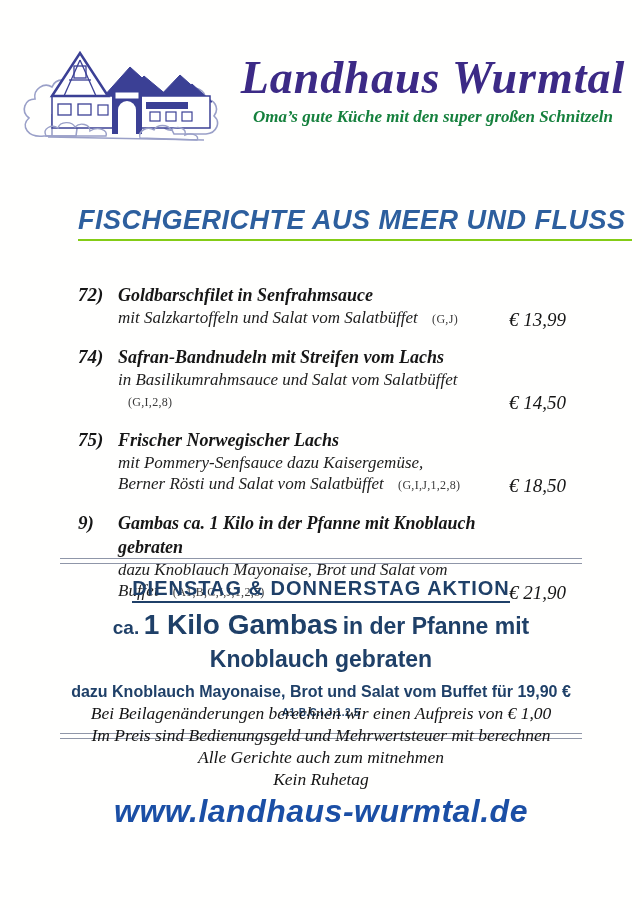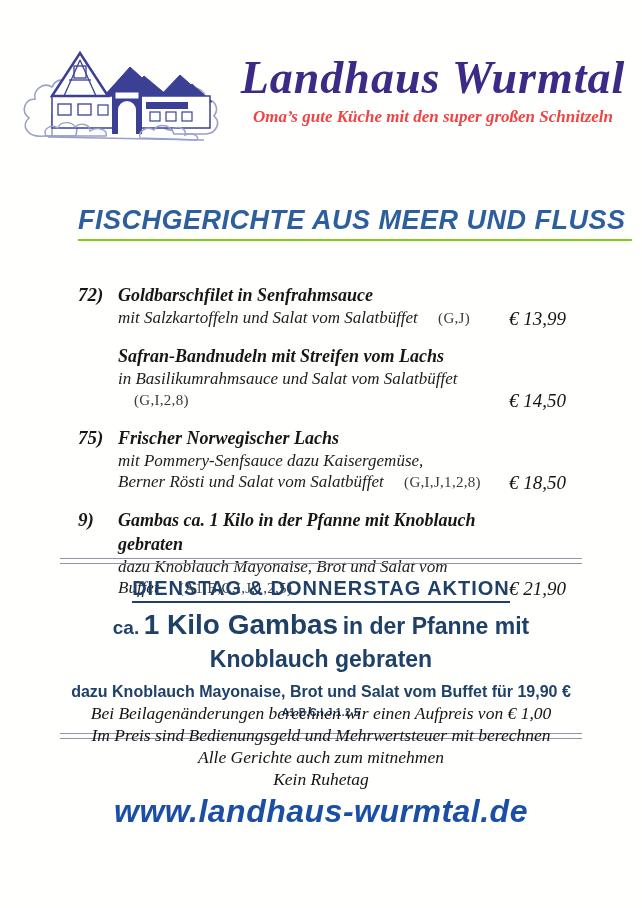--- a/index.html
+++ b/index.html
@@ -13,41 +13,41 @@
   .logo{width:208px;height:108px;flex:0 0 auto;}
   .brand{flex:1;text-align:center;padding-top:8px;}
   .brand-name{
     font-family:"Liberation Serif", serif;
     font-style:italic;font-weight:bold;
     font-size:46px;line-height:52px;color:#3c2a86;letter-spacing:1px;
   }
   .brand-tagline{
     font-family:"Liberation Serif", serif;
     font-style:italic;font-weight:bold;
-    font-size:17px;line-height:22px;color:#ef4444;margin-top:2px;
+    font-size:17px;line-height:22px;color:#15803d;margin-top:2px;
   }
   
   .section-heading{position:absolute;top:205px;left:78px;}
   .section-heading span{
     display:inline-block;
     font-family:"Liberation Sans", sans-serif;
     font-weight:bold;font-style:italic;
     font-size:27px;color:#2d5f9e;letter-spacing:.5px;
     border-bottom:2px solid #84cc16;padding-bottom:3px;padding-right:6px;
   }
   
   .items{position:absolute;top:283px;left:78px;width:488px;color:#161616;}
   .item{display:grid;grid-template-columns:40px 1fr 76px;margin-bottom:15px;}
   .item .num{
     grid-column:1;font-weight:bold;font-style:italic;font-size:19px;line-height:24px;
   }
   .item .body{grid-column:2;}
   .item .title{font-weight:bold;font-style:italic;font-size:18px;line-height:24px;}
   .item .desc{font-style:italic;font-size:17px;line-height:21px;color:#1d1d1d;}
-  .item .allerg{font-style:normal;font-size:15px;color:#3a3a3a;letter-spacing:.3px;margin-left:16px;}
+  .item .allerg{font-style:normal;font-size:12px;color:#3a3a3a;letter-spacing:.3px;margin-left:10px;}
   .item .price{
     grid-column:3;align-self:end;text-align:right;
     font-style:italic;font-size:19px;line-height:21px;white-space:nowrap;
   }
   
   .promo{position:absolute;top:558px;left:60px;width:522px;text-align:center;
          font-family:"Liberation Sans", sans-serif;color:#1f4068;}
   .rule{height:4px;border-top:1.5px solid #8f96a8;border-bottom:1.5px solid #8f96a8;}
   .promo-heading{margin-top:13px;}
   .promo-heading span{
@@ -130,20 +130,21 @@
         <div class="title">Goldbarschfilet in Senfrahmsauce</div>
         <div class="desc">
           <span>mit Salzkartoffeln und Salat vom Salatbüffet</span>
           <span class="allerg">(G,J)</span>
         </div>
       </div>
       <div class="price">€ 13,99</div>
     </div>
 
     <div class="item">
+      <div class="num">74)</div>
       <div class="body">
         <div class="title">Safran-Bandnudeln mit Streifen vom Lachs</div>
         <div class="desc">
           <span>in Basilikumrahmsauce und Salat vom Salatbüffet</span>
           <span class="allerg">(G,I,2,8)</span>
         </div>
       </div>
       <div class="price">€ 14,50</div>
     </div>
 

